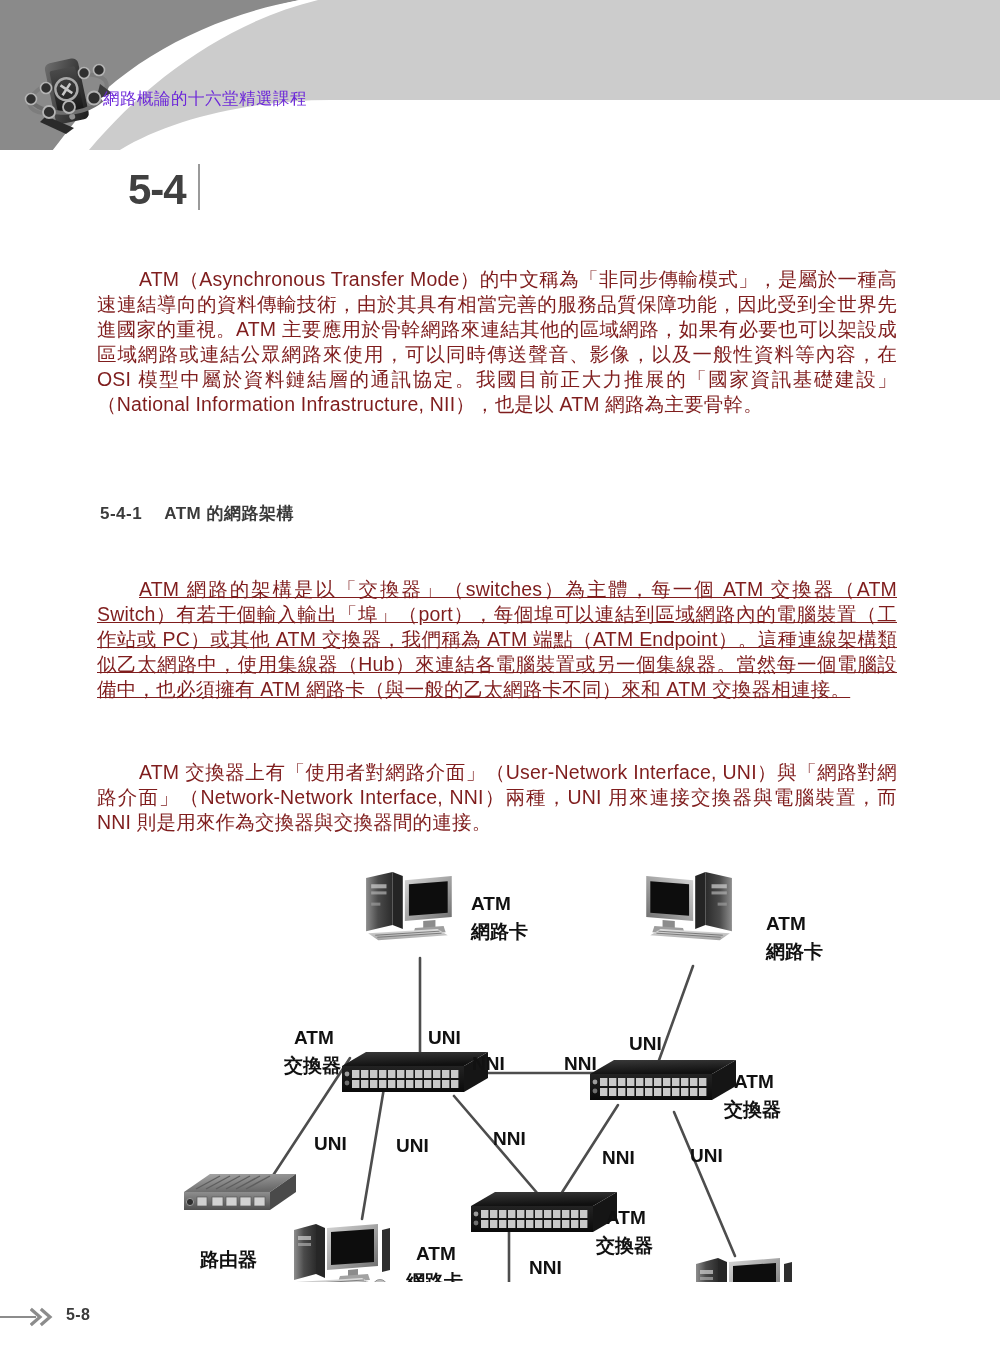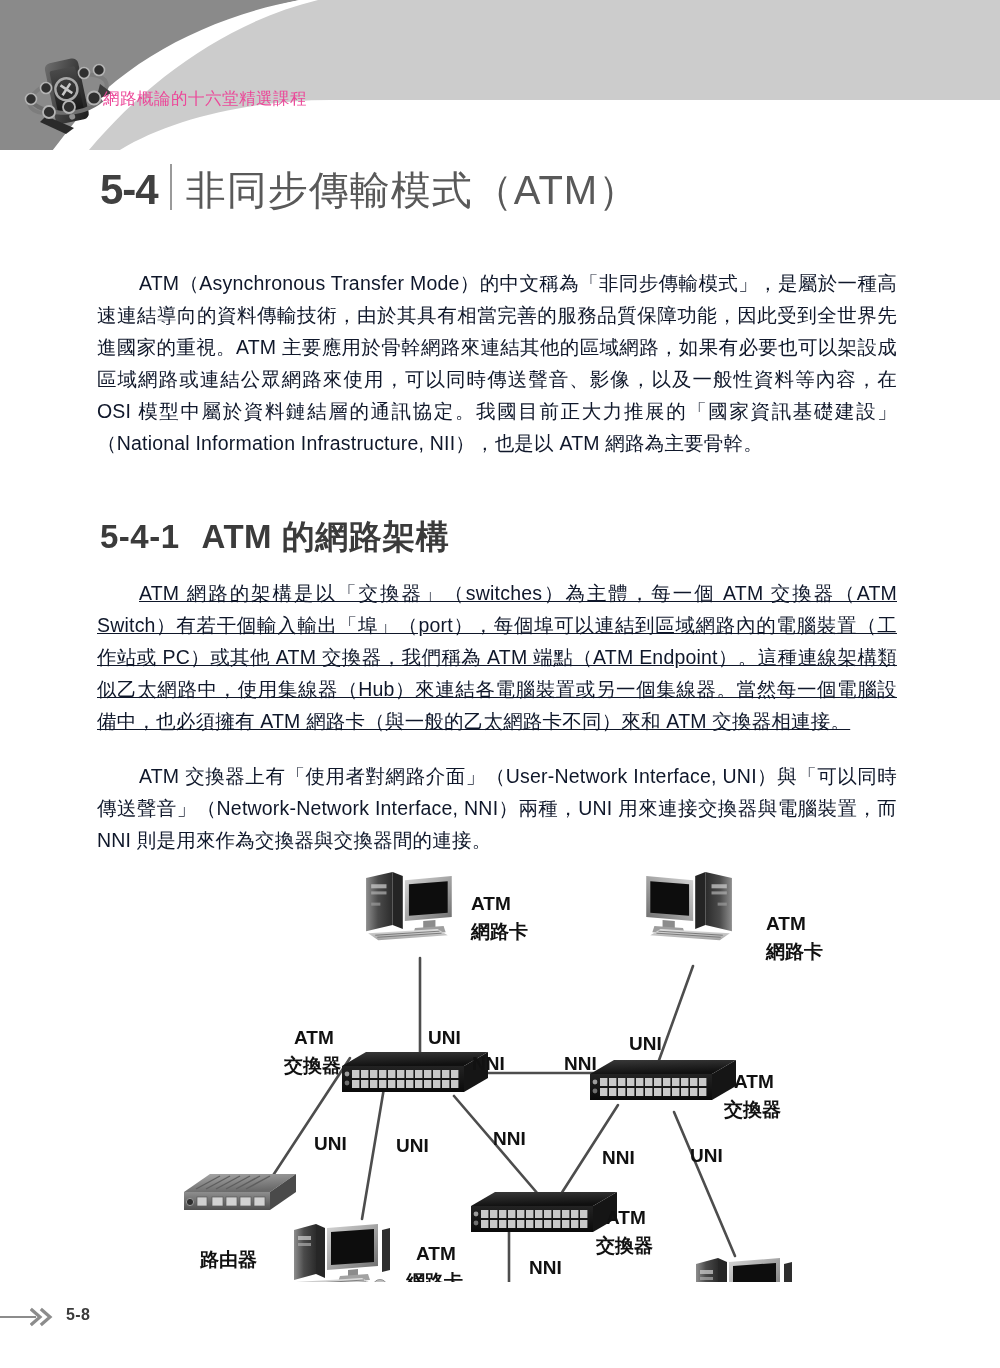--- a/index.html
+++ b/index.html
@@ -25,21 +25,21 @@
     overflow: hidden;
   }
   #header-band svg { display: block; }
 
   #running-head {
     position: absolute;
     left: 103px;
     top: 88px;
     font-size: 16.5px;
     letter-spacing: 0.5px;
-    color: #ec4899;
+    color: #6d28d9;
     white-space: nowrap;
   }
 
   #header-emblem {
     position: absolute;
     left: 22px;
     top: 44px;
     width: 92px;
     height: 92px;
   }
@@ -51,20 +51,21 @@
     top: 158px;
     display: flex;
     align-items: baseline;
     height: 58px;
   }
   #chapter-number {
     font-size: 42px;
     font-weight: bold;
     color: #404040;
     letter-spacing: -1px;
+    margin-left: 28px;
   }
   #title-rule {
     display: inline-block;
     width: 2px;
     height: 46px;
     background: #9a9a9a;
     margin: 0 14px 0 12px;
     position: relative;
     top: 6px;
   }
@@ -73,38 +74,38 @@
     color: #595959;
     letter-spacing: 1px;
   }
 
   
   .body-para {
     position: absolute;
     width: 800px;
     left: 97px;
     font-size: 19.5px;
-    line-height: 32px;
-    color: #0f172a;
+    line-height: 25px;
+    color: #7f1d1d;
     text-align: justify;
     text-justify: inter-character;
     letter-spacing: 0.2px;
   }
   .indent2 { text-indent: 42px; }
 
   #para-1 { top: 247px; }
   #para-2 { top: 557px; text-decoration: underline; }
   #para-3 { top: 740px; }
 
   
   #subsection-heading {
     position: absolute;
     left: 100px;
     top: 488px;
-    font-size: 33px;
+    font-size: 17px;
     font-weight: bold;
     color: #3b3b3b;
     letter-spacing: 0.5px;
     white-space: nowrap;
   }
   #subsection-number { margin-right: 22px; }
 
   
   #network-diagram {
     position: absolute;
@@ -213,32 +214,31 @@
       <circle cx="27" cy="68" r="6" fill="#2f2f2f" stroke="#b4b4b4" stroke-width="1.8"></circle>
     </svg>
   </div>
 
   <div id="running-head">網路概論的十六堂精選課程</div>
 </div>
 
 <div id="chapter-title">
   <span id="chapter-number">5-4</span>
   <span id="title-rule"></span>
-  <span id="chapter-title-text">非同步傳輸模式（ATM）</span>
 </div>
 
 <p id="para-1" class="body-para indent2">ATM（Asynchronous Transfer Mode）的中文稱為「非同步傳輸模式」，是屬於一種高速連結導向的資料傳輸技術，由於其具有相當完善的服務品質保障功能，因此受到全世界先進國家的重視。ATM 主要應用於骨幹網路來連結其他的區域網路，如果有必要也可以架設成區域網路或連結公眾網路來使用，可以同時傳送聲音、影像，以及一般性資料等內容，在 OSI 模型中屬於資料鏈結層的通訊協定。我國目前正大力推展的「國家資訊基礎建設」（National Information Infrastructure, NII），也是以 ATM 網路為主要骨幹。</p>
 
 <h2 id="subsection-heading">
   <span id="subsection-number">5-4-1</span><span>ATM 的網路架構</span>
 </h2>
 
 <p id="para-2" class="body-para indent2">ATM 網路的架構是以「交換器」（switches）為主體，每一個 ATM 交換器（ATM Switch）有若干個輸入輸出「埠」（port），每個埠可以連結到區域網路內的電腦裝置（工作站或 PC）或其他 ATM 交換器，我們稱為 ATM 端點（ATM Endpoint）。這種連線架構類似乙太網路中，使用集線器（Hub）來連結各電腦裝置或另一個集線器。當然每一個電腦設備中，也必須擁有 ATM 網路卡（與一般的乙太網路卡不同）來和 ATM 交換器相連接。</p>
 
-<p id="para-3" class="body-para indent2">ATM 交換器上有「使用者對網路介面」（User-Network Interface, UNI）與「可以同時傳送聲音」（Network-Network Interface, NNI）兩種，UNI 用來連接交換器與電腦裝置，而 NNI 則是用來作為交換器與交換器間的連接。</p>
+<p id="para-3" class="body-para indent2">ATM 交換器上有「使用者對網路介面」（User-Network Interface, UNI）與「網路對網路介面」（Network-Network Interface, NNI）兩種，UNI 用來連接交換器與電腦裝置，而 NNI 則是用來作為交換器與交換器間的連接。</p>
 
 <div id="network-diagram">
 <svg width="710" height="420" viewBox="0 0 710 420" xmlns="http://www.w3.org/2000/svg">
   <defs>
 
     <linearGradient id="swTop" x1="0" y1="0" x2="0.3" y2="1">
       <stop offset="0%" stop-color="#3a3a3a"></stop>
       <stop offset="100%" stop-color="#101010"></stop>
     </linearGradient>
     <linearGradient id="swFront" x1="0" y1="0" x2="0" y2="1">

